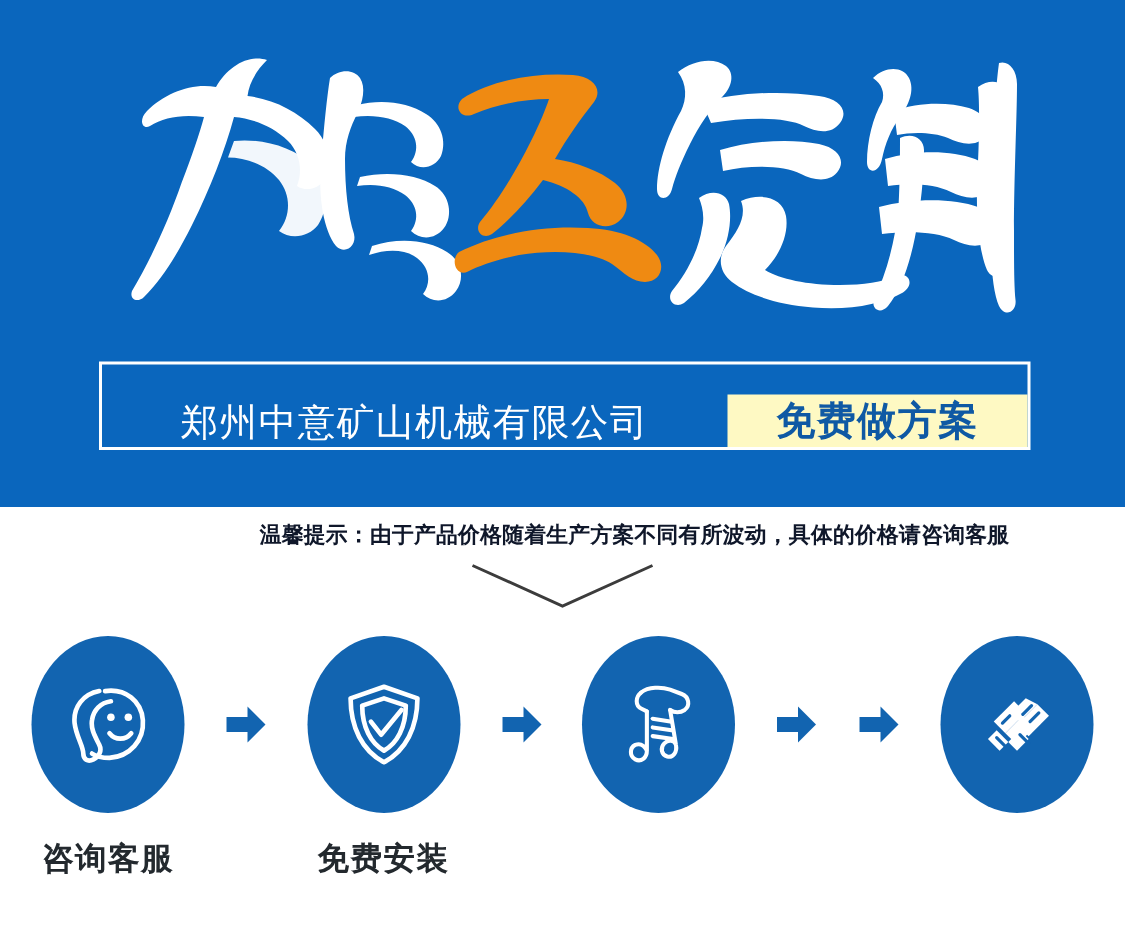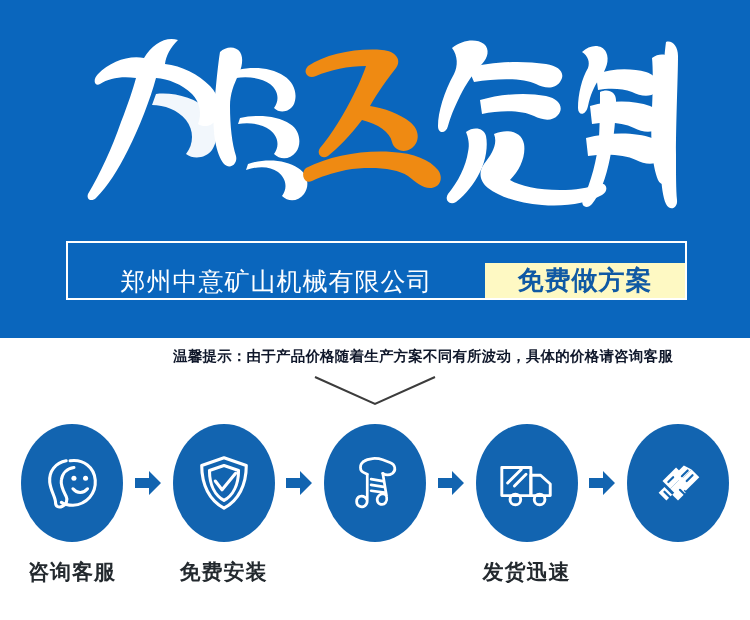--- a/index.html
+++ b/index.html
@@ -259,35 +259,20 @@
         </svg>
       </div>
     </div>
 
     <div class="arrow">
       <svg width="30" height="30" viewBox="0 0 30 30" xmlns="http://www.w3.org/2000/svg">
         <path d="M2 10 H16 V3 L28 15 L16 27 V20 H2 Z" fill="#1264B0"></path>
       </svg>
     </div>
 
-    <div class="step">
-      <div class="bubble">
-        <svg width="62" height="62" viewBox="0 0 64 64" xmlns="http://www.w3.org/2000/svg">
-          <g fill="none" stroke="#FFFFFF" stroke-width="3" stroke-linecap="round" stroke-linejoin="round">
-            <path d="M6 16 H36 V45 H6 Z"></path>
-            <path d="M36 24 H46 L56 33 V45 H36 Z"></path>
-            <line x1="12" y1="32" x2="26" y2="18"></line>
-            <line x1="19" y1="35" x2="31" y2="23"></line>
-            <circle cx="20" cy="49" r="5.5"></circle>
-            <circle cx="45" cy="49" r="5.5"></circle>
-          </g>
-        </svg>
-      </div>
-      <div class="steplabel">发货迅速</div>
-    </div>
 
     <div class="arrow">
       <svg width="30" height="30" viewBox="0 0 30 30" xmlns="http://www.w3.org/2000/svg">
         <path d="M2 10 H16 V3 L28 15 L16 27 V20 H2 Z" fill="#1264B0"></path>
       </svg>
     </div>
 
     <div class="step">
       <div class="bubble">
         <svg width="62" height="62" viewBox="0 0 64 64" xmlns="http://www.w3.org/2000/svg">

